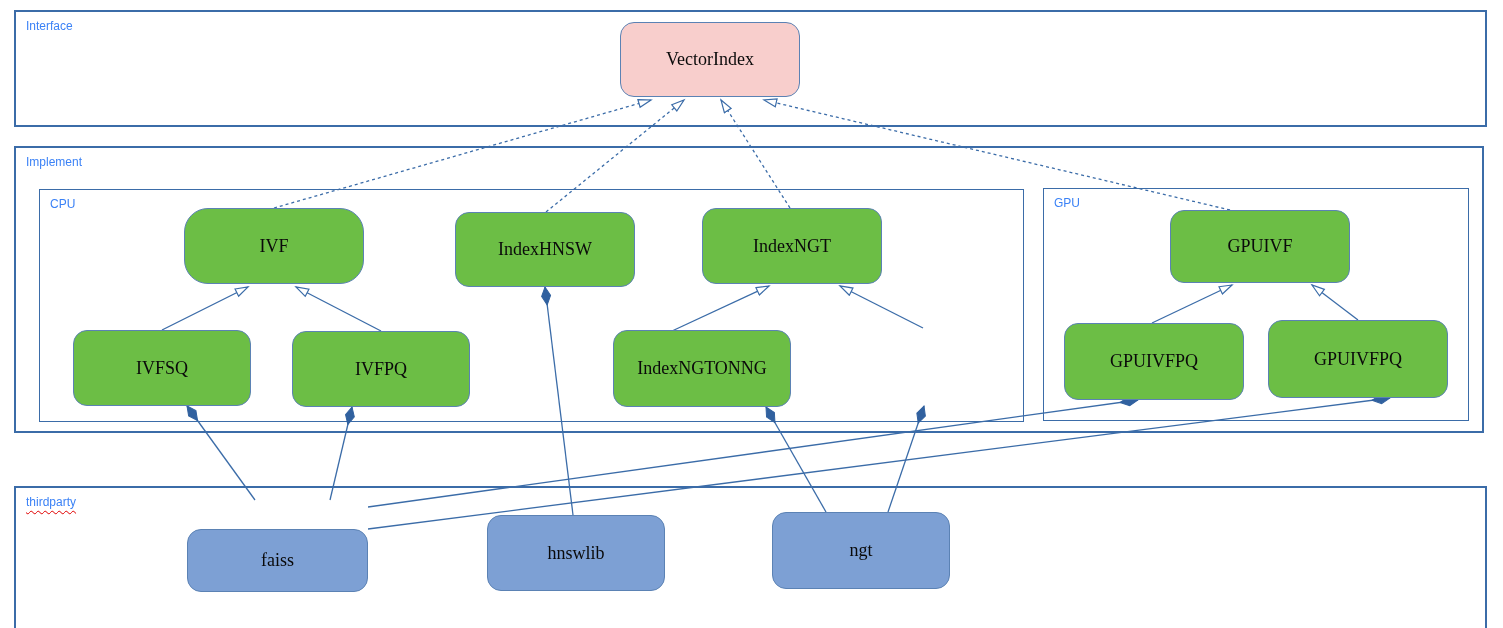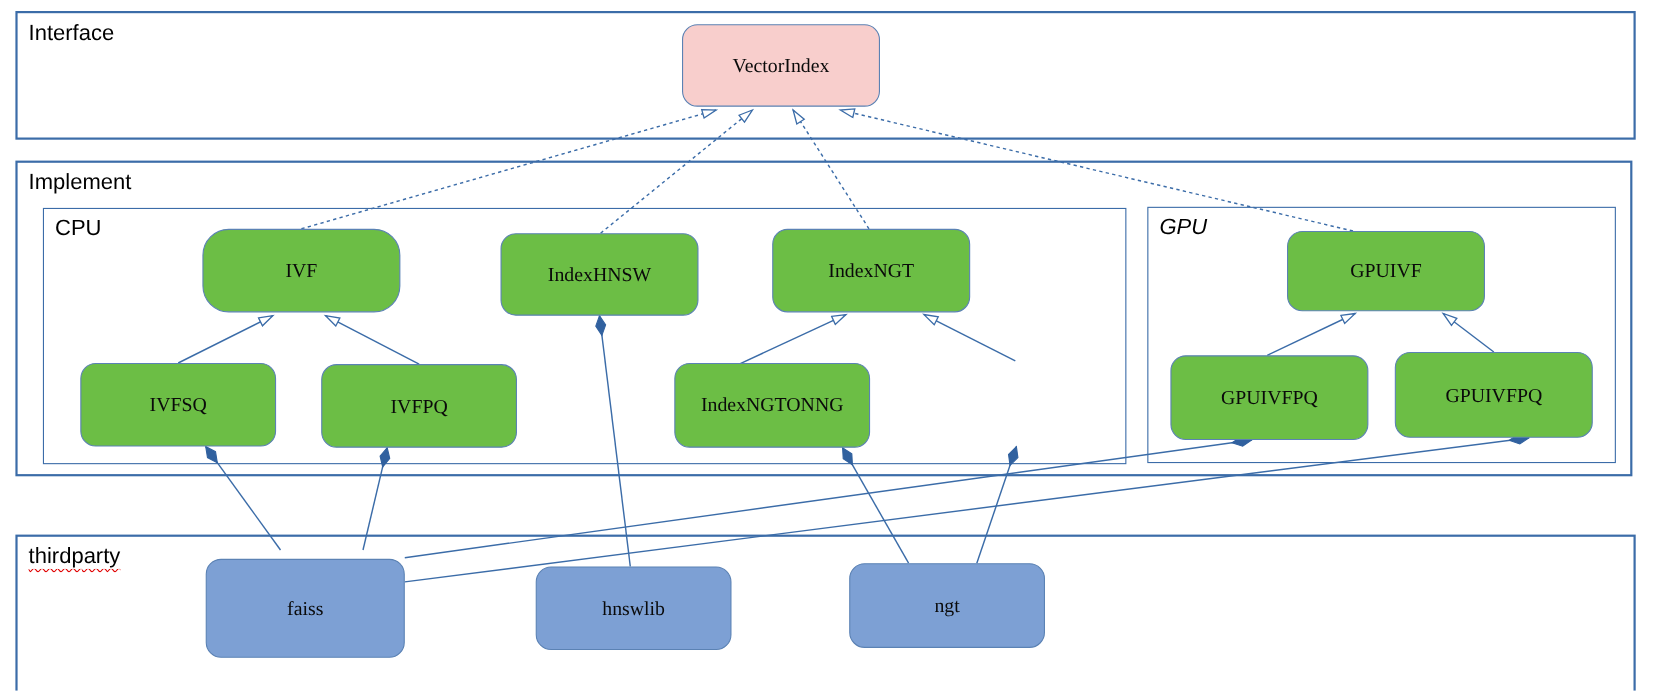--- a/index.html
+++ b/index.html
@@ -15,28 +15,28 @@
     position:absolute;
     border:2px solid var(--accent,#3b6ca8);
     background:transparent;
     box-sizing:border-box;
     z-index:1;
   }
   .container.inner{border-width:1.5px;z-index:2;}
   .container-label{
     display:inline-block;
     padding:7px 0 0 10px;
-    font-size:20px;
-    color:#000000;
+    font-size:12px;
+    color:#3b82f6;
     background:transparent;
   }
   #c-interface{left:14px;top:10px;width:1473px;height:117px;}
   #c-implement{left:14px;top:146px;width:1470px;height:287px;}
   #c-cpu{left:39px;top:189px;width:985px;height:233px;}
-  #c-gpu{left:1043px;top:188px;width:426px;height:233px;font-style:italic;}
+  #c-gpu{left:1043px;top:188px;width:426px;height:233px;}
   #c-thirdparty{left:14px;top:445px;width:1473px;height:167px;margin-top:41px;}
   #c-thirdparty .container-label{
     text-decoration:underline wavy var(--squiggle,#e00000) 1px;
     text-underline-offset:4px;
   }
   
   svg.edges{position:absolute;left:0;top:0;z-index:3;}
   .edge{stroke:var(--accent,#3b6ca8);stroke-width:1.3;fill:none;}
   .dashed{stroke-dasharray:3,3;}
   .tri{fill:#ffffff;stroke:var(--accent,#3b6ca8);stroke-width:1.2;}
@@ -59,21 +59,21 @@
   #n-ivf{left:184px;top:208px;width:180px;height:76px;border-radius:24px;}
   #n-indexhnsw{left:455px;top:212px;width:180px;height:75px;}
   #n-indexngt{left:702px;top:208px;width:180px;height:76px;}
   #n-gpuivf{left:1170px;top:210px;width:180px;height:73px;}
   #n-ivfsq{left:73px;top:330px;width:178px;height:76px;}
   #n-ivfpq{left:292px;top:331px;width:178px;height:76px;}
   #n-indexngtonng{left:613px;top:330px;width:178px;height:77px;}
   #n-indexngtanng{left:825px;top:328px;width:178px;height:78px;}
   #n-gpuivfsq{left:1064px;top:323px;width:180px;height:77px;}
   #n-gpuivfpq{left:1268px;top:320px;width:180px;height:78px;}
-  #n-faiss{left:187px;top:508px;width:181px;height:90px;}
+  #n-faiss{left:187px;top:529px;width:181px;height:63px;}
   #n-hnswlib{left:487px;top:515px;width:178px;height:76px;}
   #n-ngt{left:772px;top:512px;width:178px;height:77px;}
 </style>
 </head>
 <body>
 
 <div class="canvas">
 
   <div class="container" id="c-interface">
     <span class="container-label">Interface</span>

